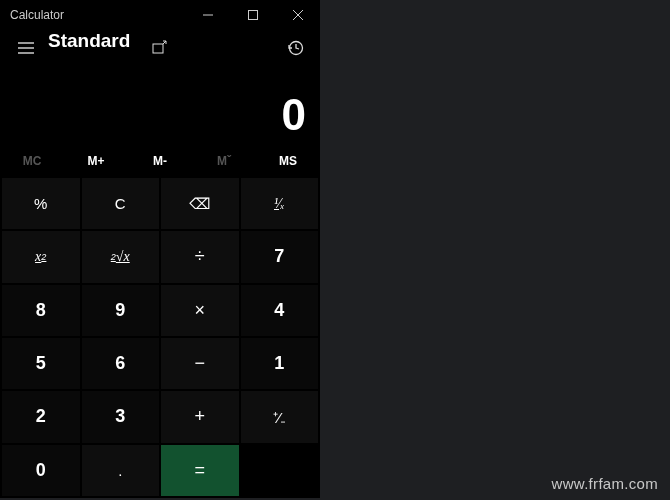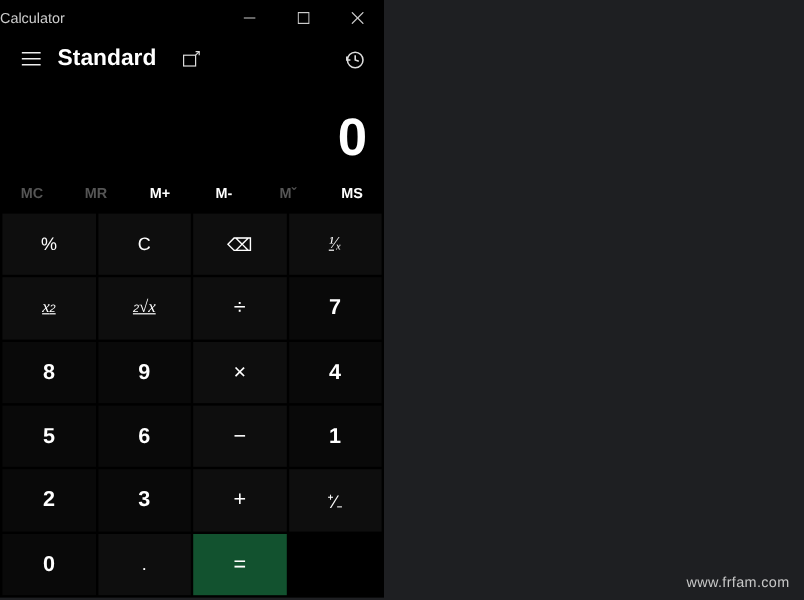--- a/index.html
+++ b/index.html
@@ -18,34 +18,34 @@
     flex-direction: column;
   }
   .titlebar {
     height: 30px;
     display: flex;
     align-items: center;
     color: #ccc;
     font-size: 12px;
     user-select: none;
   }
-  .titlebar .title { flex: 1; }
+  .titlebar .title { flex: 1; padding-left: 10px; }
   .titlebar .win-btn {
     width: 45px;
     height: 30px;
     display: flex;
     align-items: center;
     justify-content: center;
     color: #ccc;
     cursor: pointer;
   }
   .header {
     height: 38px;
     display: flex;
-    align-items: center;
+    align-items: flex-start;
     padding: 0 8px;
     color: #fff;
   }
   .hamburger {
     width: 36px;
     height: 36px;
     display: flex;
     align-items: center;
     justify-content: center;
     cursor: pointer;
@@ -111,21 +111,21 @@
   }
   .key.func { font-style: italic; font-family: Georgia, serif; font-size: 14px; text-decoration: underline; }
   .key.num { background: #090909; font-size: 18px; font-weight: 600; }
   .key.op { font-size: 18px; }
   .key.equals { background: #12522f; }
   .watermark {
     position: absolute;
     bottom: 8px;
     right: 12px;
     color: #c8c8c8;
-    font-size: 12px;
+    font-size: 15px;
     font-family: Arial, sans-serif;
     letter-spacing: 0.3px;
   }
   sup { font-size: 0.65em; }
 </style>
 </head>
 <body>
 
 <div class="calc-window">
 
@@ -172,21 +172,20 @@
           <polyline points="9,5 9,9 12,10" fill="none" stroke="#ddd" stroke-width="1.3"></polyline>
           <polyline points="2,6 2,9 5,9" fill="none" stroke="#ddd" stroke-width="1.3"></polyline>
         </svg>
     </div>
   </div>
 
   <div class="display">0</div>
 
   <div class="memory-row">
     <div class="mem-btn disabled">MC</div>
-    <div class="mem-btn disabled">MR</div>
     <div class="mem-btn">M+</div>
     <div class="mem-btn">M-</div>
     <div class="mem-btn disabled">Mˇ</div>
     <div class="mem-btn">MS</div>
   </div>
 
   <div class="keypad">
     <div class="key">%</div>
     <div class="key">C</div>
     <div class="key">⌫</div>

